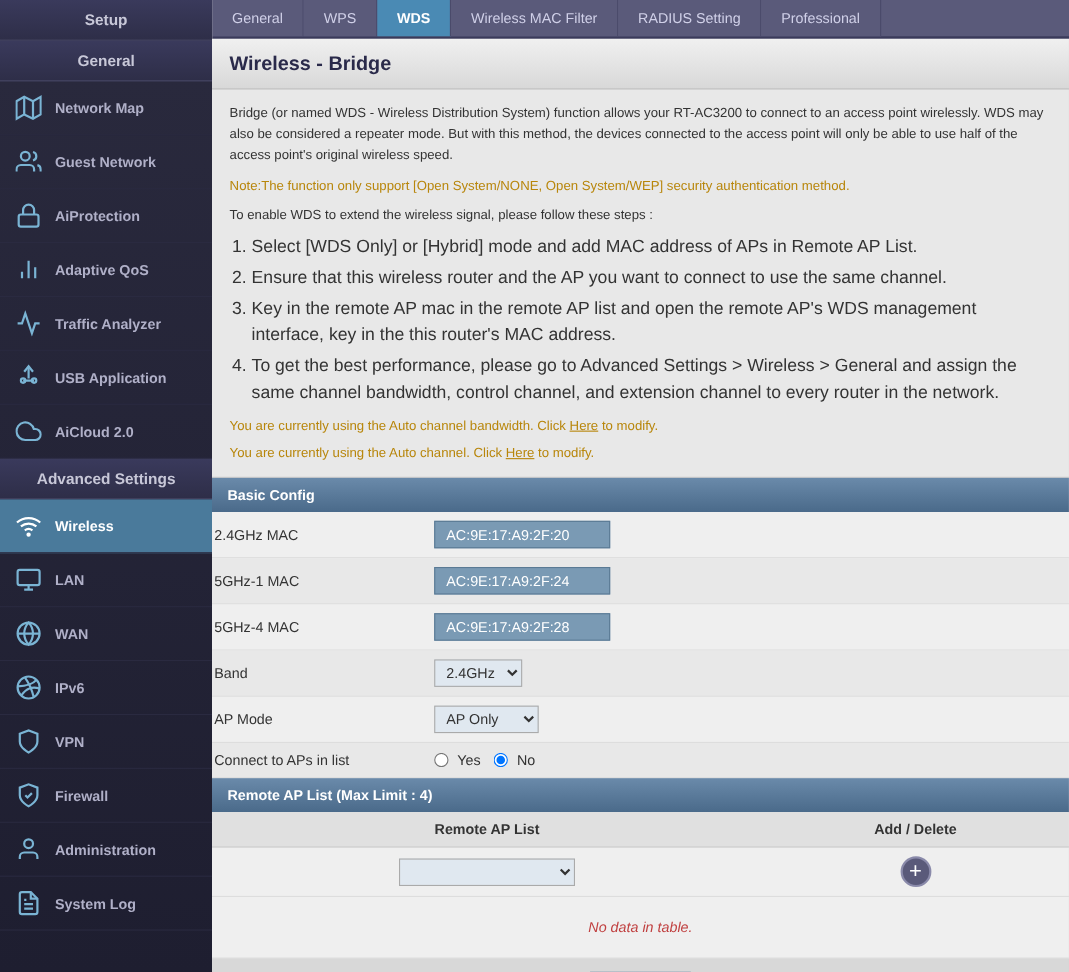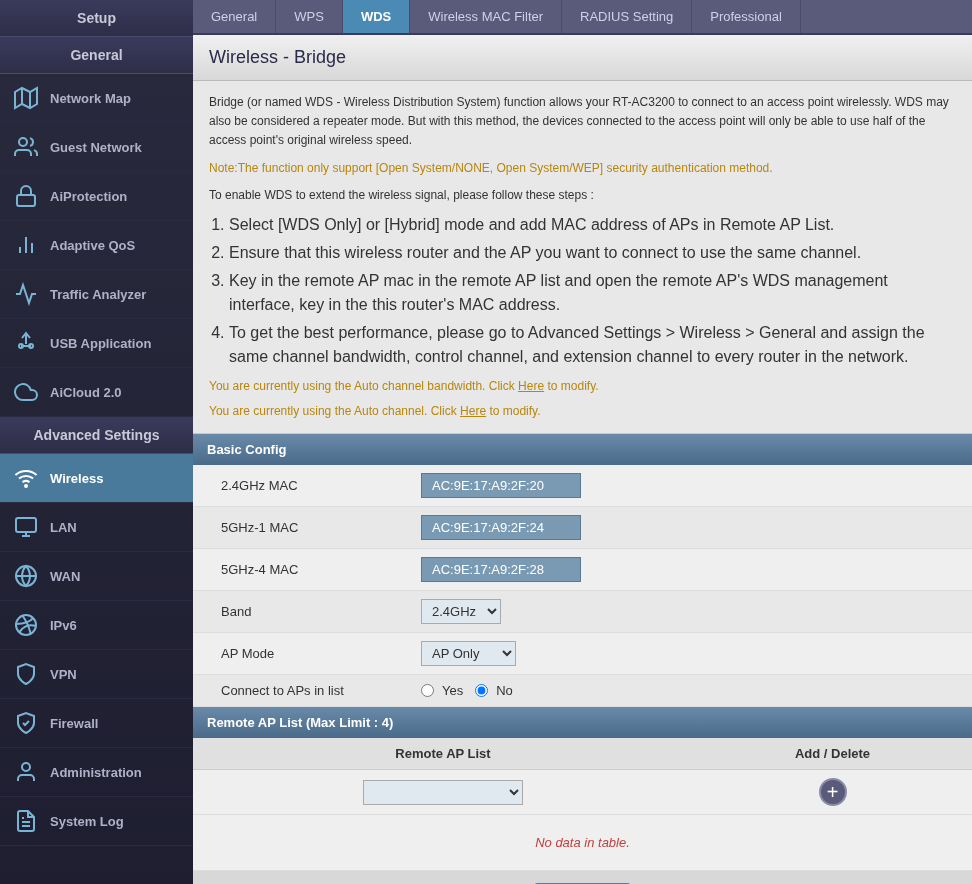--- a/index.html
+++ b/index.html
@@ -75,21 +75,21 @@
       flex: 1;
       background: #d8d8d8;
       overflow-y: auto;
       padding: 0;
     }
 
     .page-title {
       background: linear-gradient(180deg, #f0f0f0 0%, #d8d8d8 100%);
       padding: 12px 16px;
       font-size: 18px;
-      font-weight: normal;
+      font-weight: bold;
       color: #2a2a4a;
       border-bottom: 1px solid #b8b8b8;
     }
 
     .description-box {
       background: #e8e8e8;
       padding: 12px 16px;
       color: #333;
       font-size: 12px;
       line-height: 1.6;
@@ -110,21 +110,21 @@
       font-weight: bold;
     }
 
     .config-table {
       background: #f0f0f0;
       width: 100%;
     }
     .config-row {
       display: flex;
       align-items: center;
-      padding: 8px 28px;
+      padding: 8px 2px;
       border-bottom: 1px solid #ddd;
       background: #efefef;
     }
     .config-row:nth-child(even) { background: #e8e8e8; }
     .config-label {
       width: 200px;
       font-size: 13px;
       color: #333;
       font-weight: normal;
     }

